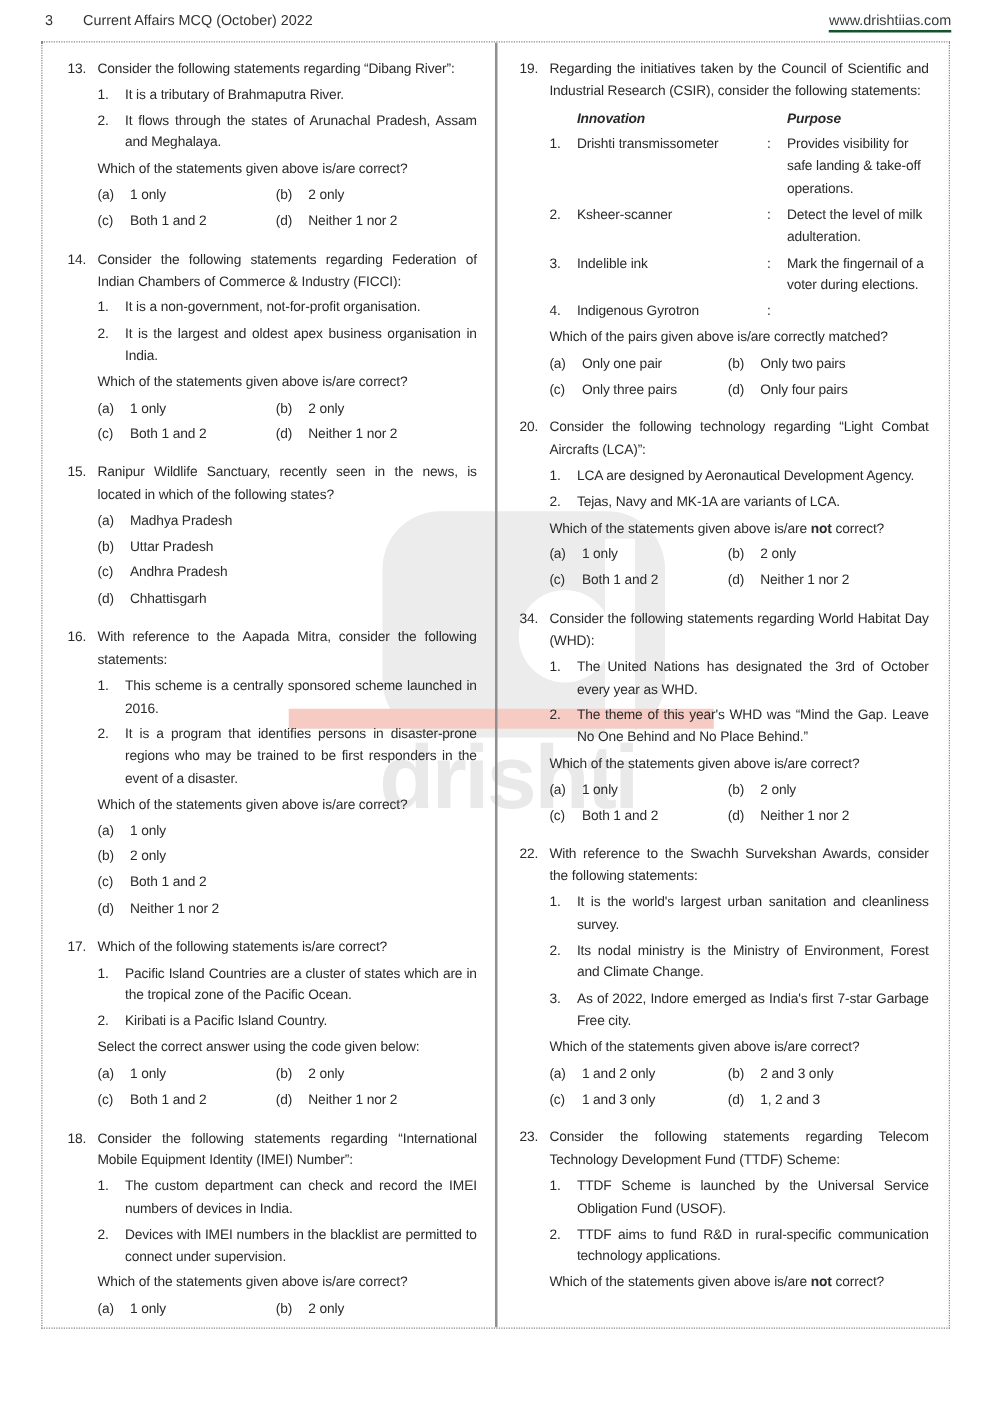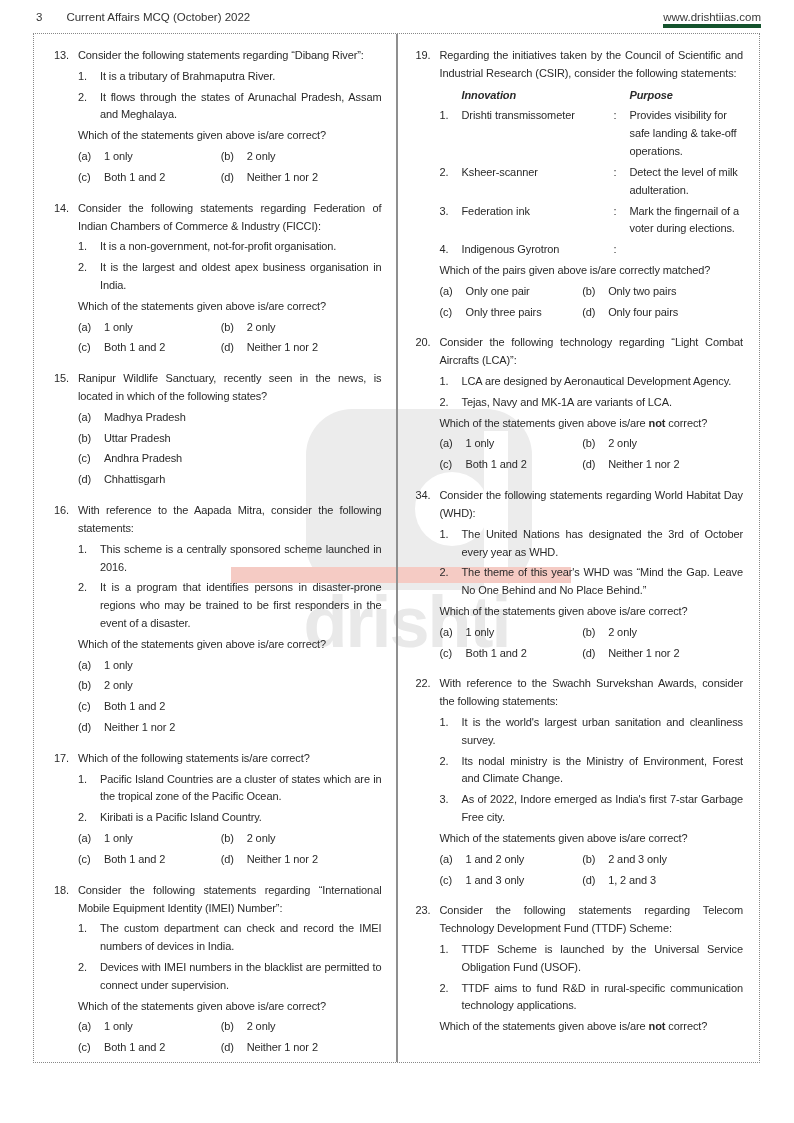--- a/index.html
+++ b/index.html
@@ -8,21 +8,21 @@
     font-family:"Liberation Sans",sans-serif;color:#2a2a2a;overflow:hidden;
   }
   
   .page-header{
     position:absolute;top:11px;left:36px;width:725px;
     display:flex;align-items:baseline;font-size:11.5px;color:#333;
   }
   .page-num{margin-right:24px;}
   .header-link{
     margin-left:auto;color:#3a3a3a;text-decoration:none;
-    border-bottom:4px solid #14532d;padding-bottom:1px;
+    border-bottom:2px solid #14532d;padding-bottom:1px;
   }
   
   .content-box{
     position:absolute;left:33px;top:33px;width:727px;height:1030px;
     border:1px dotted #888;box-sizing:border-box;overflow:hidden;background:#fff;
   }
   
   .watermark{position:absolute;inset:0;z-index:0;}
   .wm-svg{position:absolute;left:0;top:0;}
   .wm-text{
@@ -207,20 +207,21 @@
           <div class="q-body">
             <div class="q-text">Which of the following statements is/are correct?</div>
             <div class="statement">
               <span class="stmt-num">1.</span>
               <span class="stmt-text">Pacific Island Countries are a cluster of states which are in the tropical zone of the Pacific Ocean.</span>
             </div>
             <div class="statement">
               <span class="stmt-num">2.</span>
               <span class="stmt-text">Kiribati is a Pacific Island Country.</span>
             </div>
+            <div class="closing"><span>Select the correct answer using the code given below:</span></div>
             <div class="options two-col">
               <div class="option">
                 <span class="opt-letter">(a)</span>
                 <span class="opt-label">1 only</span>
               </div>
               <div class="option">
                 <span class="opt-letter">(b)</span>
                 <span class="opt-label">2 only</span>
               </div>
               <div class="option">
@@ -287,21 +288,21 @@
               <span class="pair-purpose">Provides visibility for safe landing &amp; take-off operations.</span>
             </div>
             <div class="pair-row">
               <span>2.</span>
               <span>Ksheer-scanner</span>
               <span>:</span>
               <span class="pair-purpose">Detect the level of milk adulteration.</span>
             </div>
             <div class="pair-row">
               <span>3.</span>
-              <span>Federation ink</span>
+              <span>Indelible ink</span>
               <span>:</span>
               <span class="pair-purpose">Mark the fingernail of a voter during elections.</span>
             </div>
             <div class="pair-row">
               <span>4.</span>
               <span>Indigenous Gyrotron</span>
               <span>:</span>
             </div>
             <div class="closing"><span>Which of the pairs given above is/are correctly matched?</span></div>
             <div class="options two-col">

